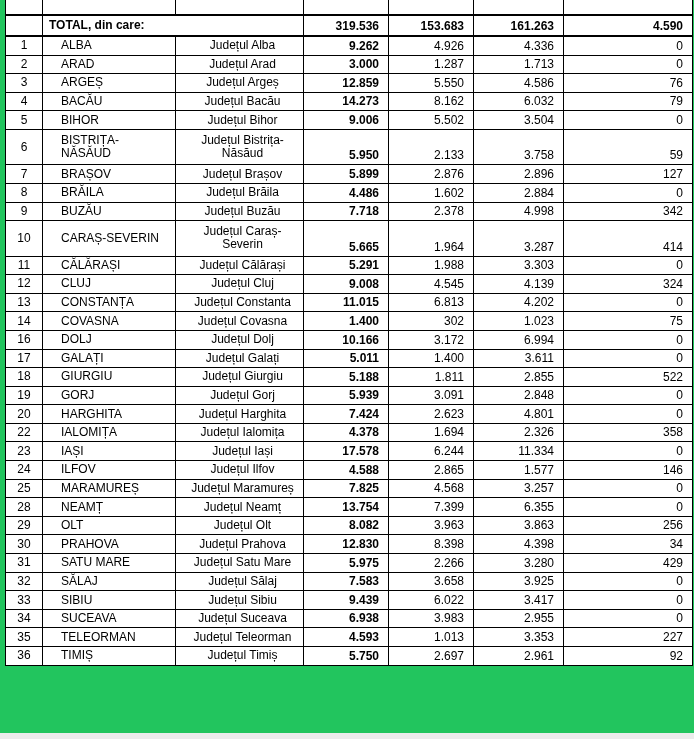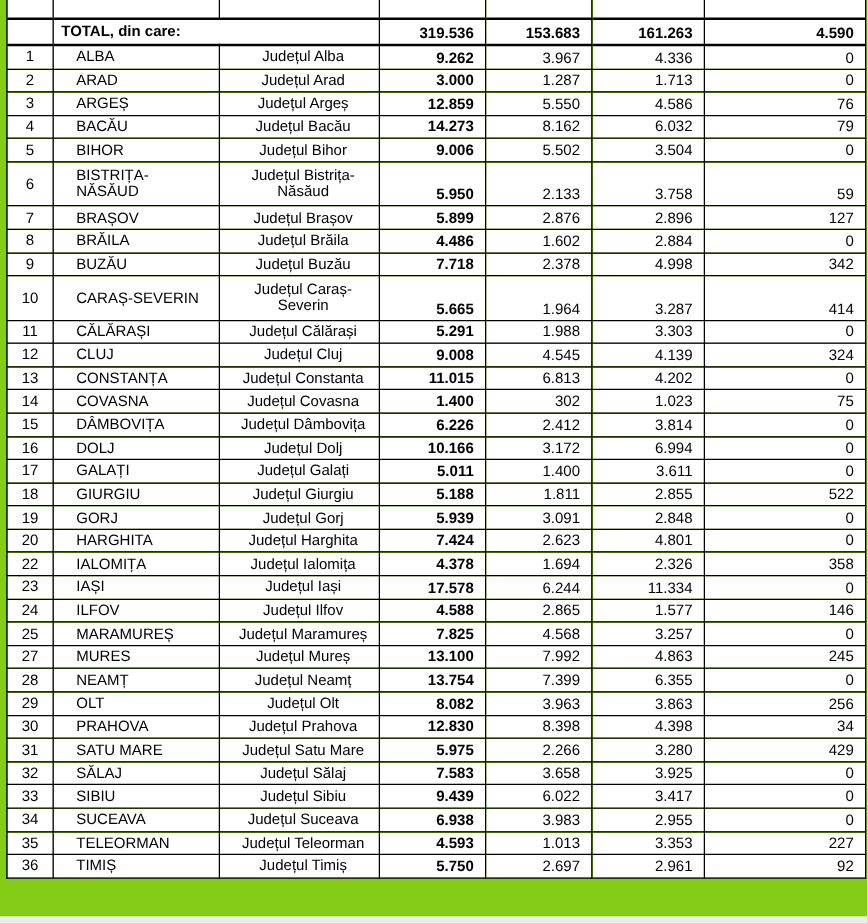--- a/index.html
+++ b/index.html
@@ -4,21 +4,21 @@
 <style>
   html, body {
     margin: 0;
     padding: 0;
     background: #ffffff;
   }
   .page {
     position: relative;
     width: 694px;
     height: 739px;
-    background: #84cc16;
+    background: #22c55e;
     overflow: hidden;
     font-family: "Liberation Sans", sans-serif;
   }
   table.county-table {
     border-collapse: collapse;
     table-layout: fixed;
     margin-left: 5px;
     margin-top: 0;
     width: 687px;
   }
@@ -112,21 +112,21 @@
         <td class="c-num bold">319.536</td>
         <td class="c-num bold">153.683</td>
         <td class="c-num bold">161.263</td>
         <td class="c-num bold">4.590</td>
       </tr>
     <tr class="data-row">
       <td class="c-nr">1</td>
       <td class="c-county">ALBA</td>
       <td class="c-judet">Județul Alba</td>
       <td class="c-num bold">9.262</td>
-      <td class="c-num">3.967</td>
+      <td class="c-num">4.926</td>
       <td class="c-num">4.336</td>
       <td class="c-num">0</td>
     </tr>
         <tr class="data-row">
       <td class="c-nr">2</td>
       <td class="c-county">ARAD</td>
       <td class="c-judet">Județul Arad</td>
       <td class="c-num bold">3.000</td>
       <td class="c-num">1.287</td>
       <td class="c-num">1.713</td>
@@ -237,29 +237,20 @@
         <tr class="data-row">
       <td class="c-nr">14</td>
       <td class="c-county">COVASNA</td>
       <td class="c-judet">Județul Covasna</td>
       <td class="c-num bold">1.400</td>
       <td class="c-num">302</td>
       <td class="c-num">1.023</td>
       <td class="c-num">75</td>
     </tr>
         <tr class="data-row">
-      <td class="c-nr">15</td>
-      <td class="c-county">DÂMBOVIȚA</td>
-      <td class="c-judet">Județul Dâmbovița</td>
-      <td class="c-num bold">6.226</td>
-      <td class="c-num">2.412</td>
-      <td class="c-num">3.814</td>
-      <td class="c-num">0</td>
-    </tr>
-        <tr class="data-row">
       <td class="c-nr">16</td>
       <td class="c-county">DOLJ</td>
       <td class="c-judet">Județul Dolj</td>
       <td class="c-num bold">10.166</td>
       <td class="c-num">3.172</td>
       <td class="c-num">6.994</td>
       <td class="c-num">0</td>
     </tr>
         <tr class="data-row">
       <td class="c-nr">17</td>
@@ -327,29 +318,20 @@
         <tr class="data-row">
       <td class="c-nr">25</td>
       <td class="c-county">MARAMUREȘ</td>
       <td class="c-judet">Județul Maramureș</td>
       <td class="c-num bold">7.825</td>
       <td class="c-num">4.568</td>
       <td class="c-num">3.257</td>
       <td class="c-num">0</td>
     </tr>
         <tr class="data-row">
-      <td class="c-nr">27</td>
-      <td class="c-county">MURES</td>
-      <td class="c-judet">Județul Mureș</td>
-      <td class="c-num bold">13.100</td>
-      <td class="c-num">7.992</td>
-      <td class="c-num">4.863</td>
-      <td class="c-num">245</td>
-    </tr>
-        <tr class="data-row">
       <td class="c-nr">28</td>
       <td class="c-county">NEAMȚ</td>
       <td class="c-judet">Județul Neamț</td>
       <td class="c-num bold">13.754</td>
       <td class="c-num">7.399</td>
       <td class="c-num">6.355</td>
       <td class="c-num">0</td>
     </tr>
         <tr class="data-row">
       <td class="c-nr">29</td>

